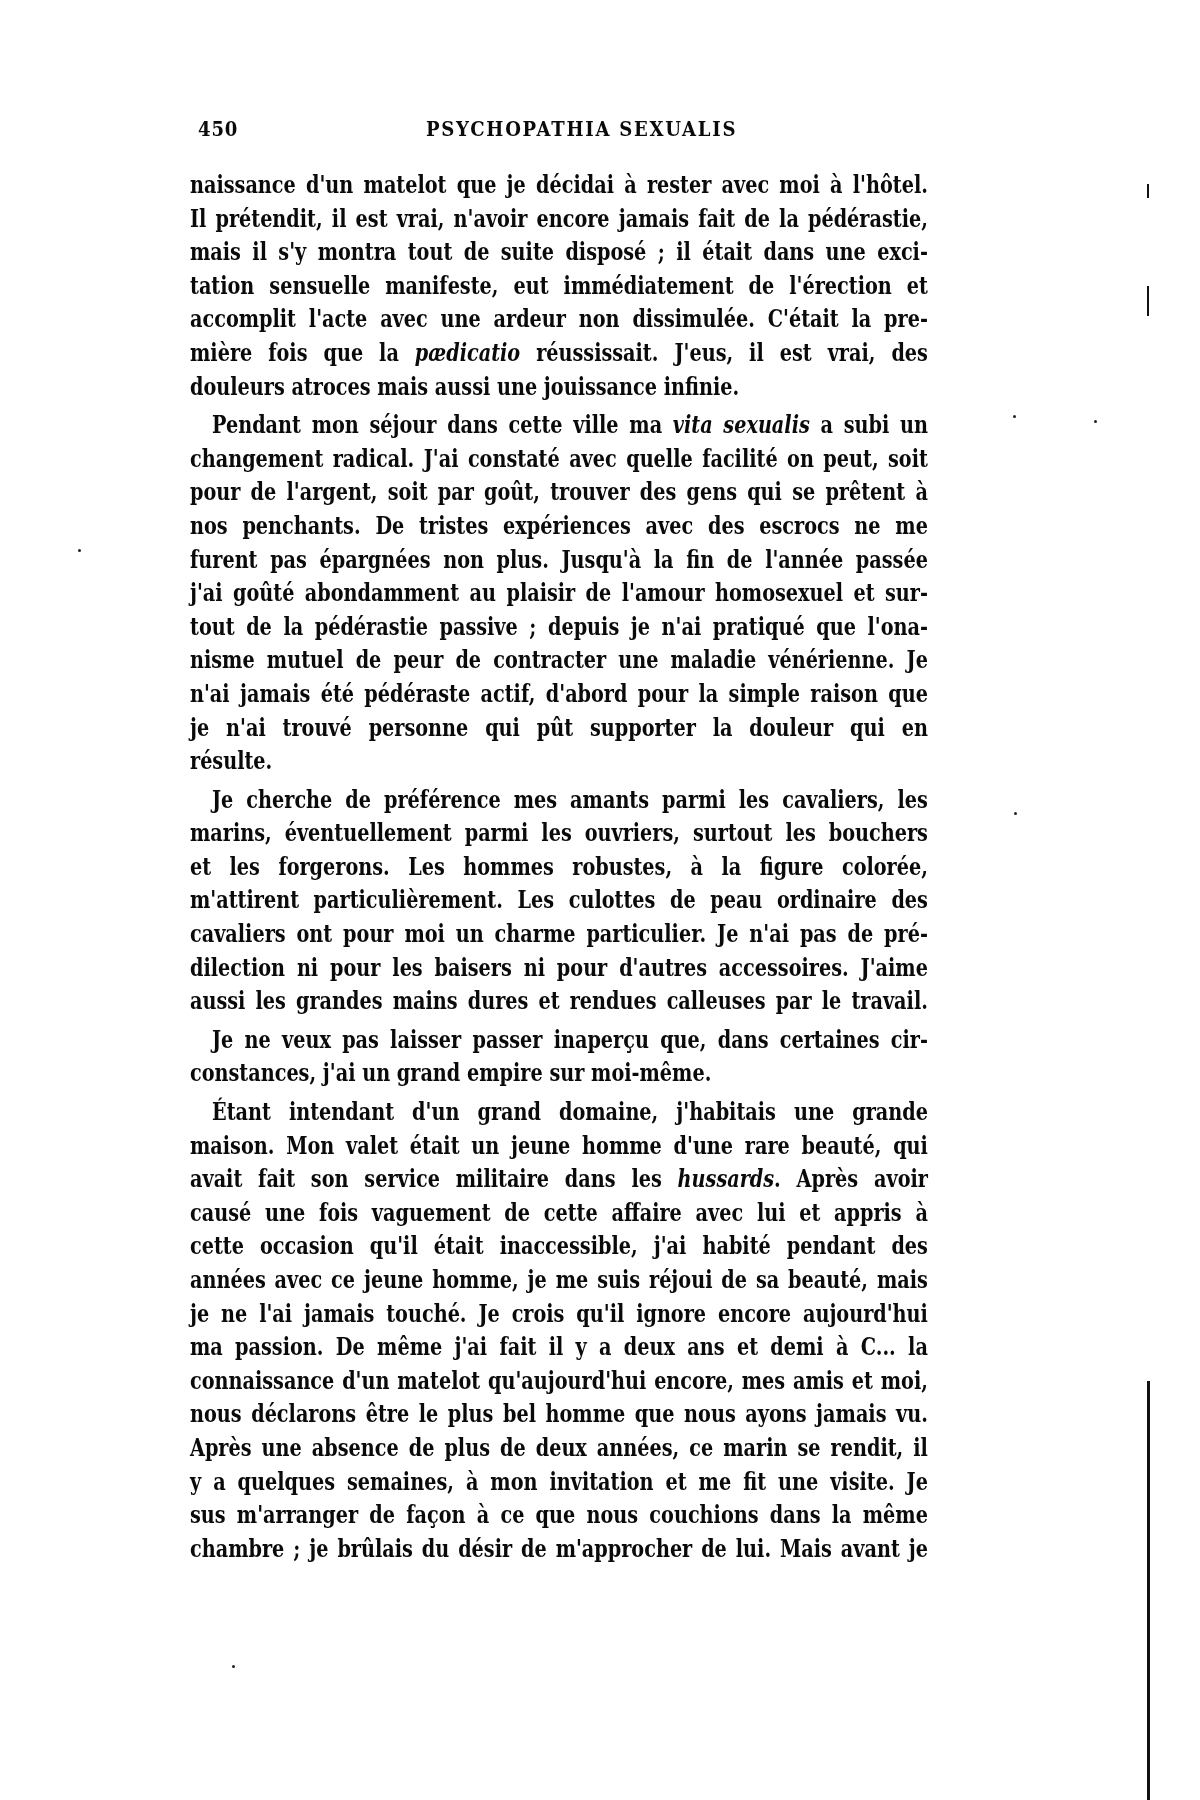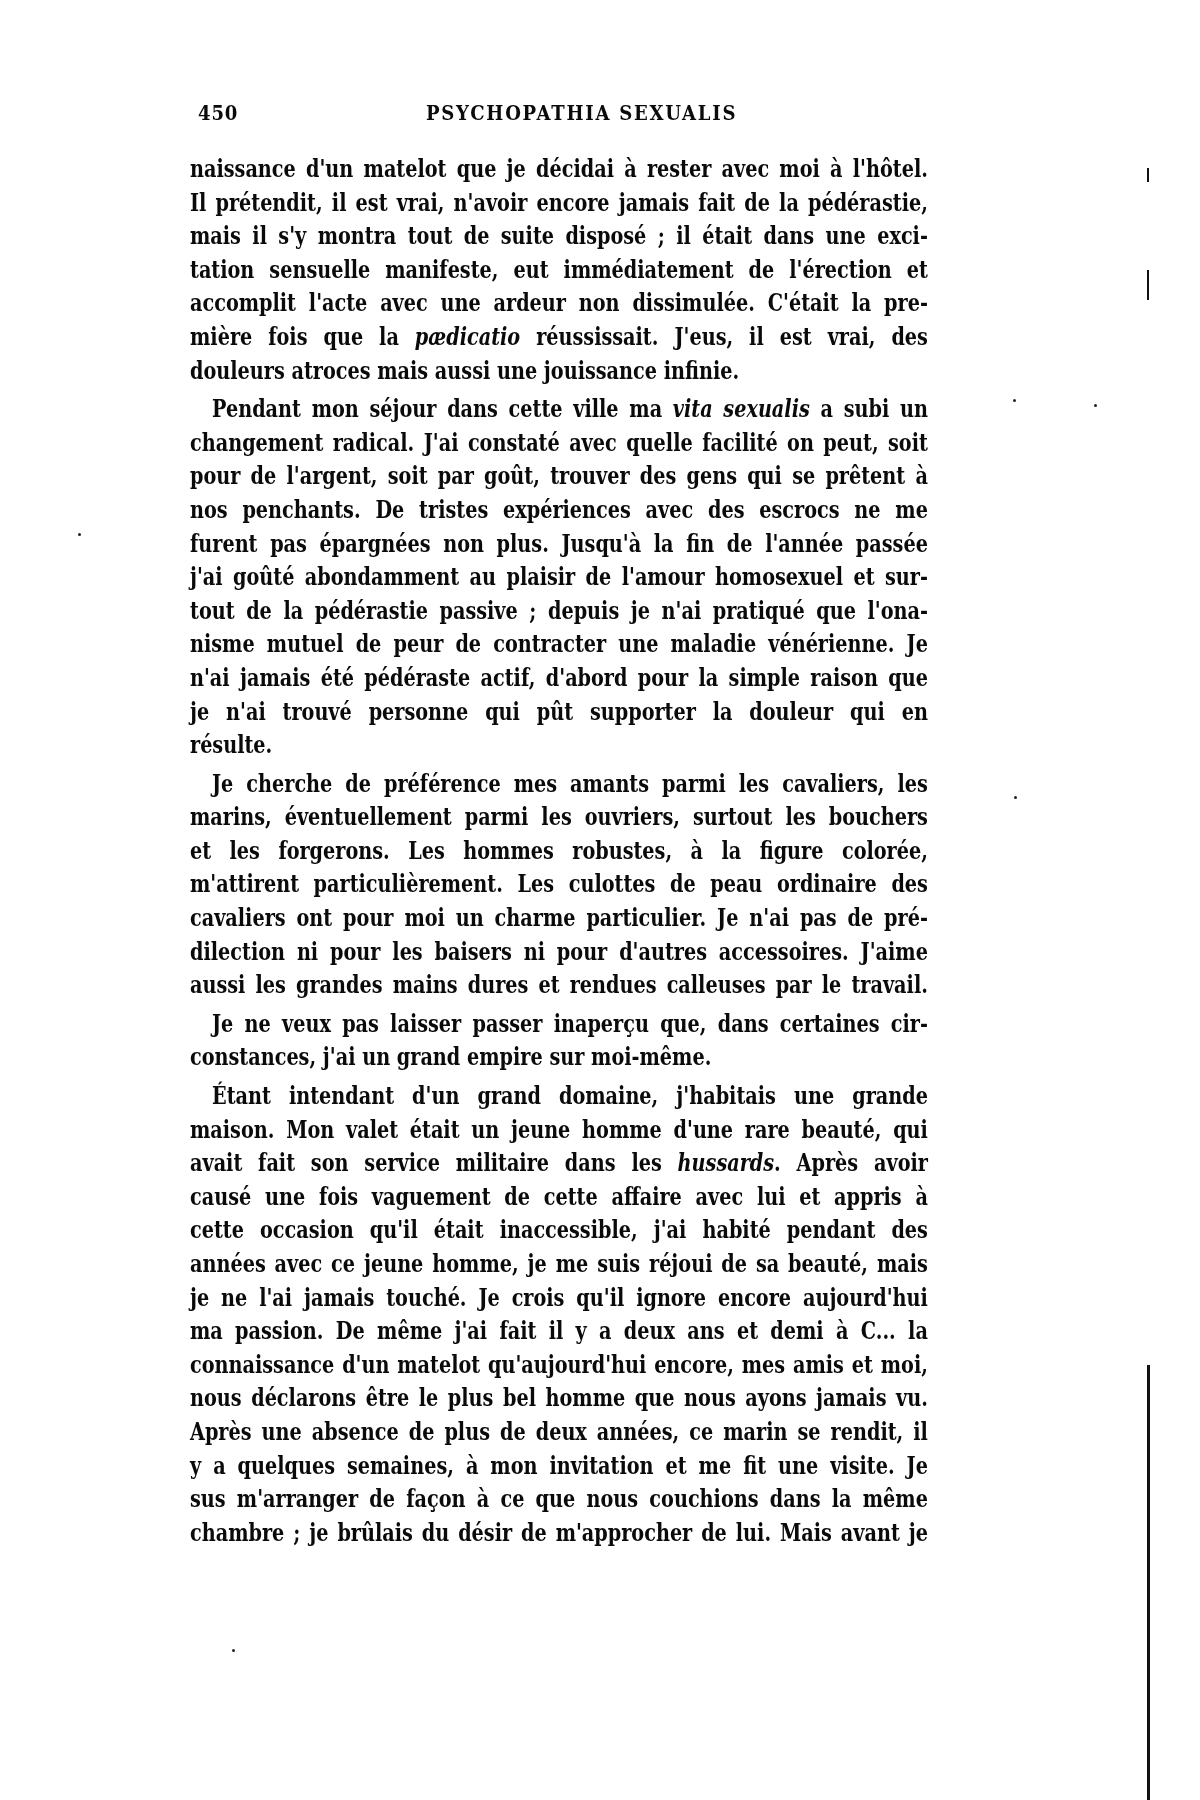--- a/index.html
+++ b/index.html
@@ -10,21 +10,21 @@
     body {
       width: 1200px;
       height: 1800px;
       position: relative;
       overflow: hidden;
       font-family: "DejaVu Serif", "Liberation Serif", serif;
       color: #0a0a0a;
     }
     .page {
       position: absolute;
-      left: 0; top: 0;
+      left: 0; top: 16px;
       width: 1200px; height: 1272px;
       background: #ffffff;
     }
     .running-head {
       position: absolute;
       left: 198px;
       top: 100px;
       width: 862px;
       height: 30px;
       font-weight: bold;

